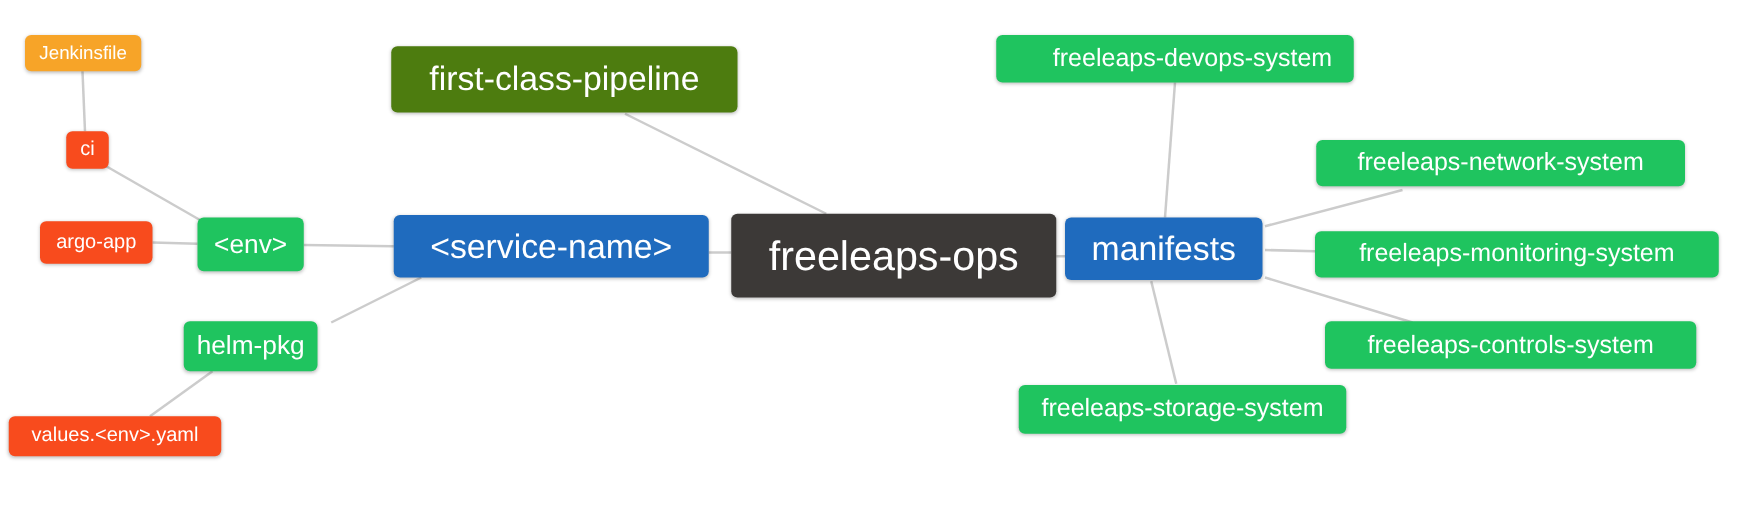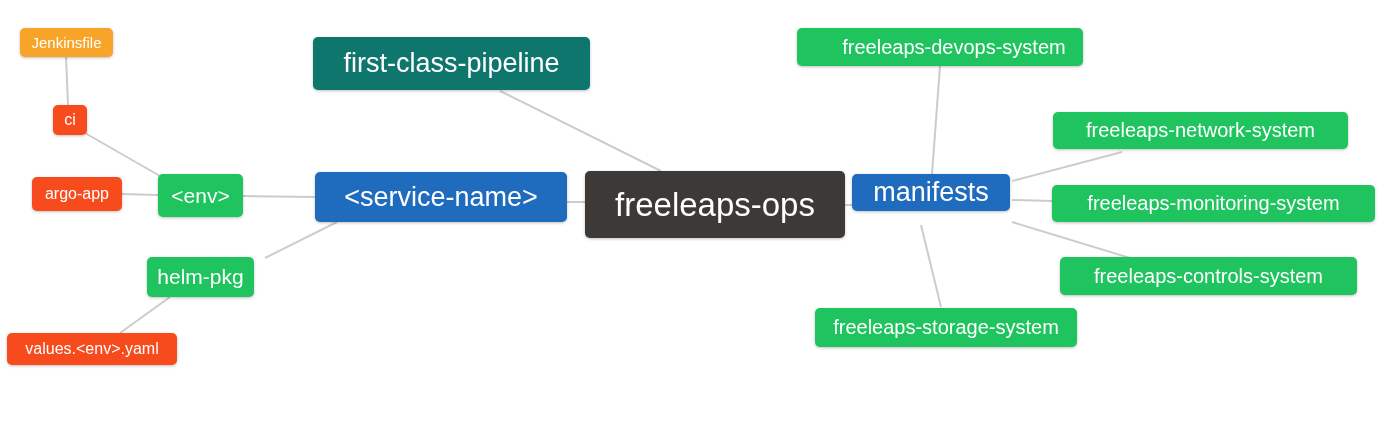--- a/index.html
+++ b/index.html
@@ -25,21 +25,21 @@
   
   .n-jenkinsfile{left:20px;top:28px;width:93px;height:29px;font-size:15px;}
   .n-ci{left:53px;top:105px;width:34px;height:30px;font-size:16px;}
   .n-argo{left:32px;top:177px;width:90px;height:34px;font-size:16px;}
   .n-env{left:158px;top:174px;width:85px;height:43px;font-size:21px;}
   .n-helm{left:147px;top:257px;width:107px;height:40px;font-size:21px;}
   .n-values{left:7px;top:333px;width:170px;height:32px;font-size:16px;}
   .n-pipeline{left:313px;top:37px;width:277px;height:53px;font-size:27px;}
   .n-service{left:315px;top:172px;width:252px;height:50px;font-size:27px;text-align:right;}
   .n-ops{left:585px;top:171px;width:260px;height:67px;font-size:33px;}
-  .n-manifests{left:852px;top:174px;width:158px;height:37px;font-size:27px;}
+  .n-manifests{left:852px;top:174px;width:158px;height:50px;font-size:27px;}
   .n-devops{left:797px;top:28px;width:286px;height:38px;font-size:20px;padding-left:28px;}
   .n-network{left:1053px;top:112px;width:295px;height:37px;font-size:20px;}
   .n-monitoring{left:1052px;top:185px;width:323px;height:37px;font-size:20px;}
   .n-controls{left:1060px;top:257px;width:297px;height:38px;font-size:20px;}
   .n-storage{left:815px;top:308px;width:262px;height:39px;font-size:20px;}
 </style>
 </head>
 <body>
 
 <div id="canvas">
@@ -60,21 +60,21 @@
     <line x1="1012" y1="222" x2="1130" y2="258"></line>
     <line x1="921" y1="225" x2="941" y2="307"></line>
   </svg>
 
   <div class="node n-jenkinsfile" style="background: rgb(247, 164, 40);">Jenkinsfile</div>
   <div class="node n-ci" style="background: rgb(248, 75, 29); text-align: right;">ci</div>
   <div class="node n-argo" style="background: rgb(248, 75, 29);">argo-app</div>
   <div class="node n-env" style="background: rgb(31, 196, 95);">&lt;env&gt;</div>
   <div class="node n-helm" style="background: rgb(31, 196, 95);">helm-pkg</div>
   <div class="node n-values" style="background: rgb(248, 75, 29);">values.&lt;env&gt;.yaml</div>
-  <div class="node n-pipeline" style="background: #0f766e;">first-class-pipeline</div>
+  <div class="node n-pipeline" style="background: #4d7c0f;">first-class-pipeline</div>
   <div class="node n-service" style="background: rgb(31, 107, 190);">&lt;service-name&gt;</div>
   <div class="node n-ops" style="background: rgb(60, 57, 55); text-align: right;">freeleaps-ops</div>
   <div class="node n-manifests" style="background: rgb(31, 107, 190);">manifests</div>
   <div class="node n-devops" style="background: rgb(31, 196, 95);">freeleaps-devops-system</div>
   <div class="node n-network" style="background: rgb(31, 196, 95);">freeleaps-network-system</div>
   <div class="node n-monitoring" style="background: rgb(31, 196, 95);">freeleaps-monitoring-system</div>
   <div class="node n-storage" style="background: rgb(31, 196, 95);">freeleaps-storage-system</div>
   <div class="node n-controls" style="background: rgb(31, 196, 95);">freeleaps-controls-system</div>
 
 </div>

